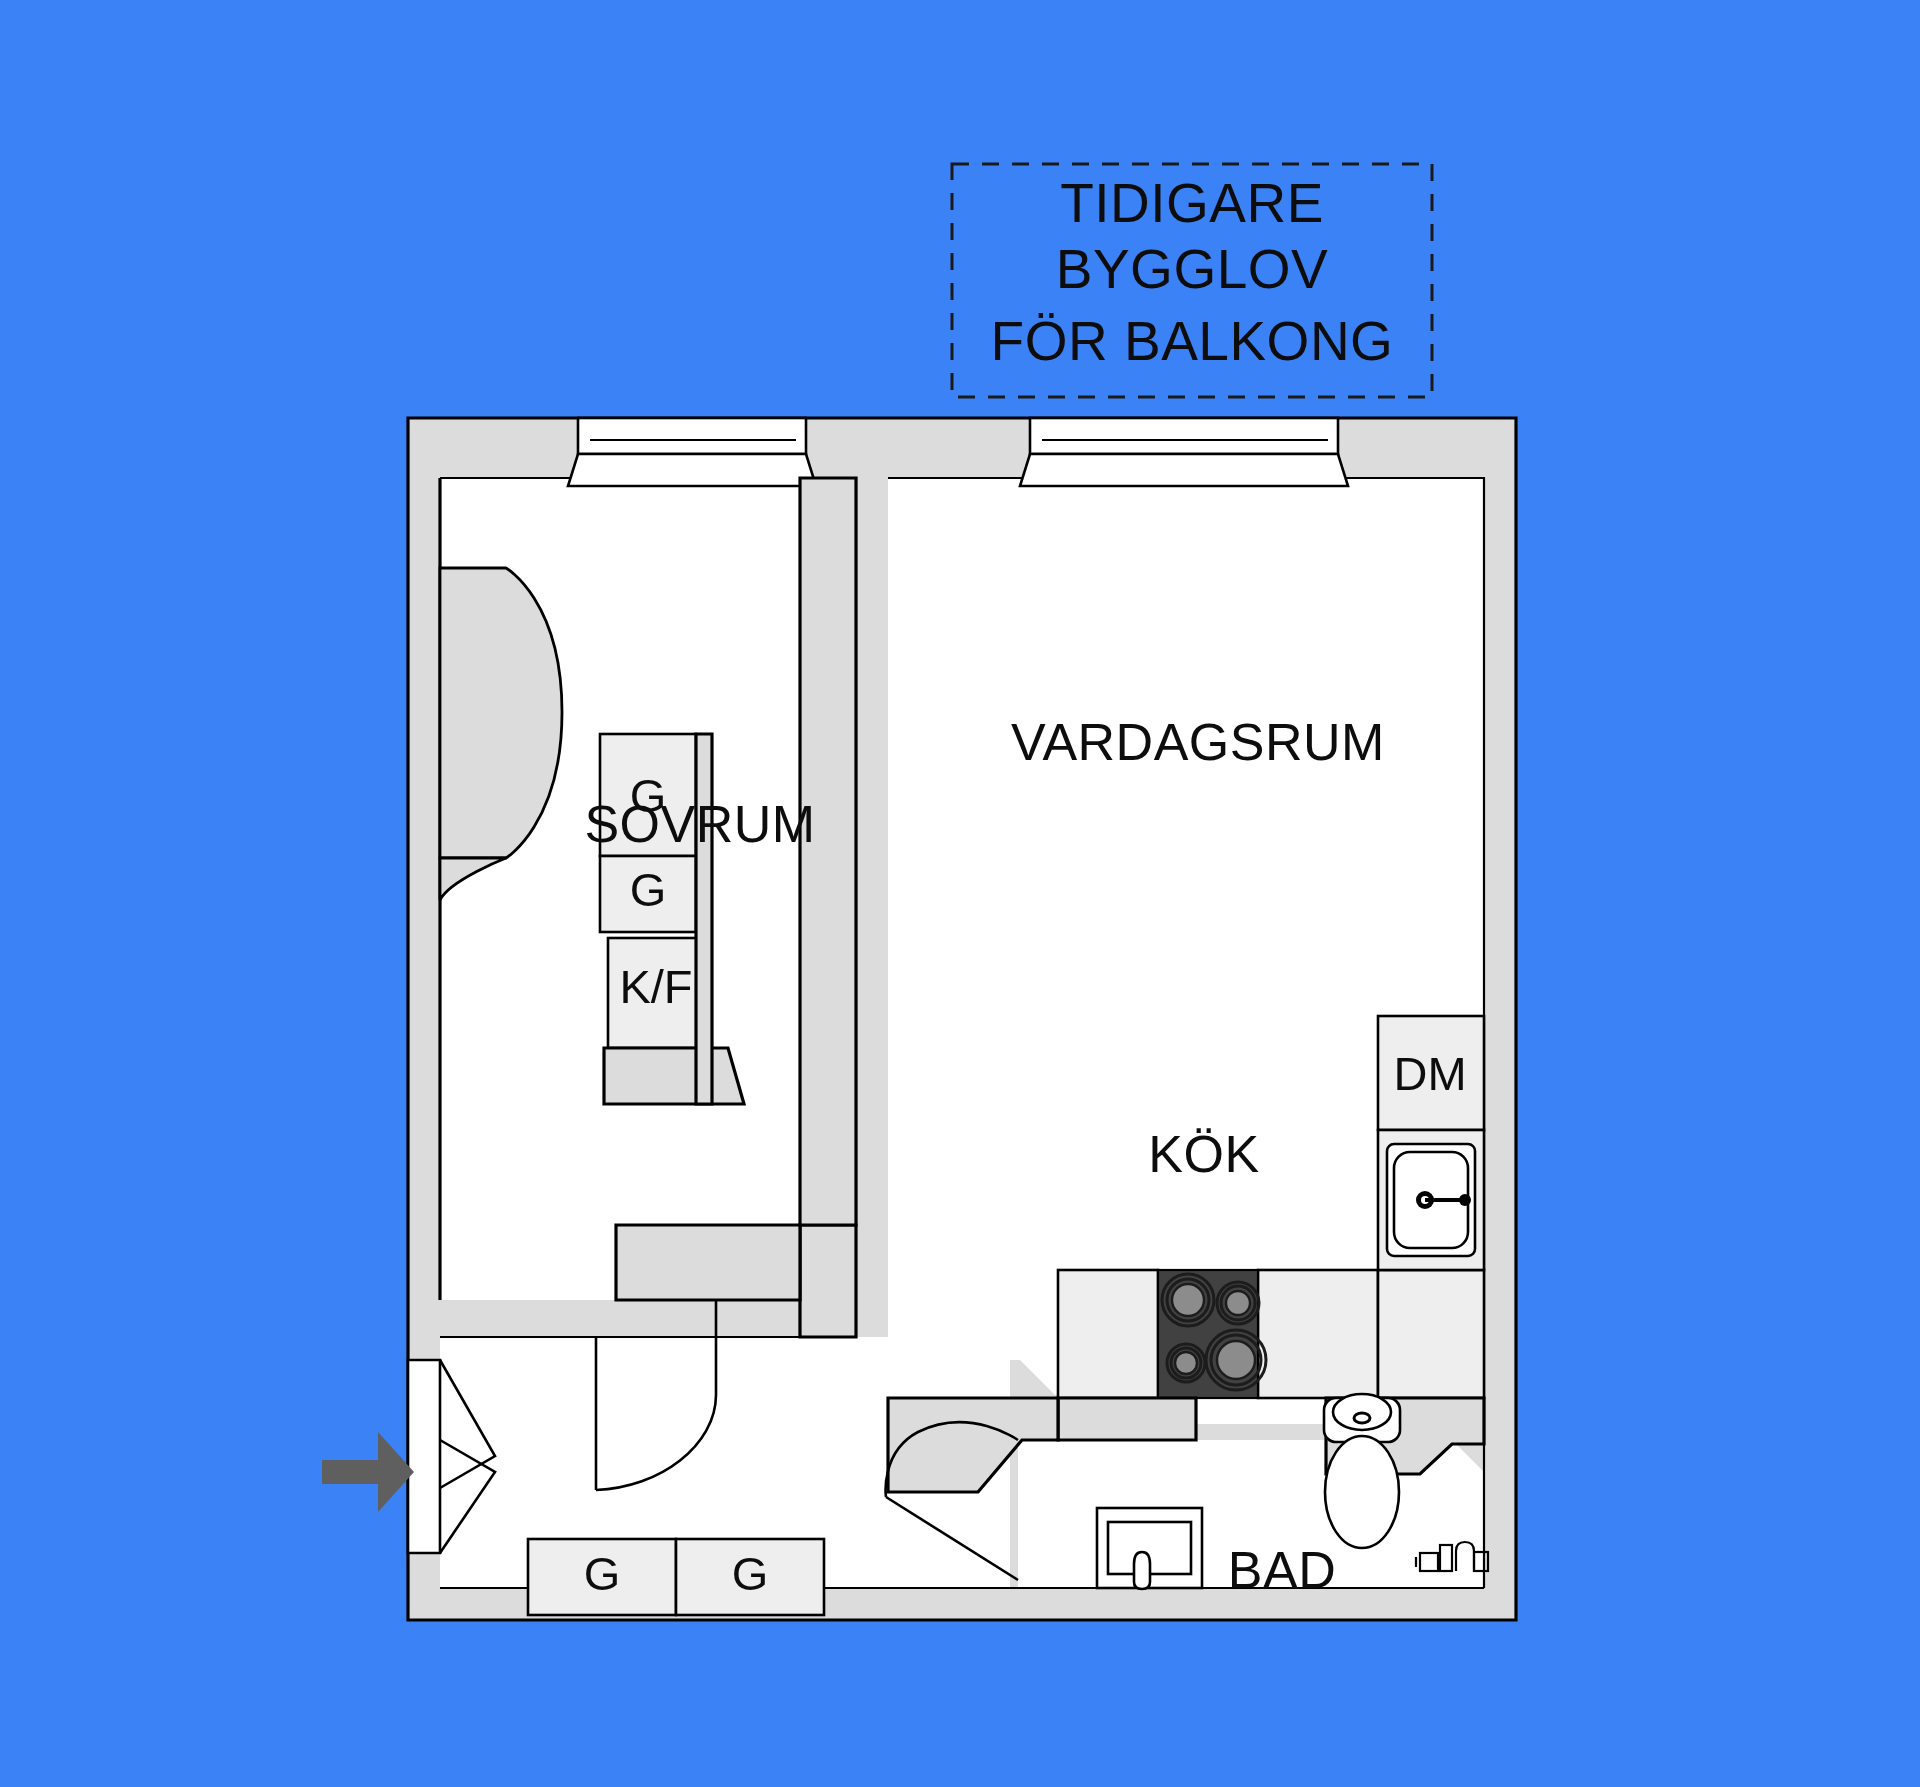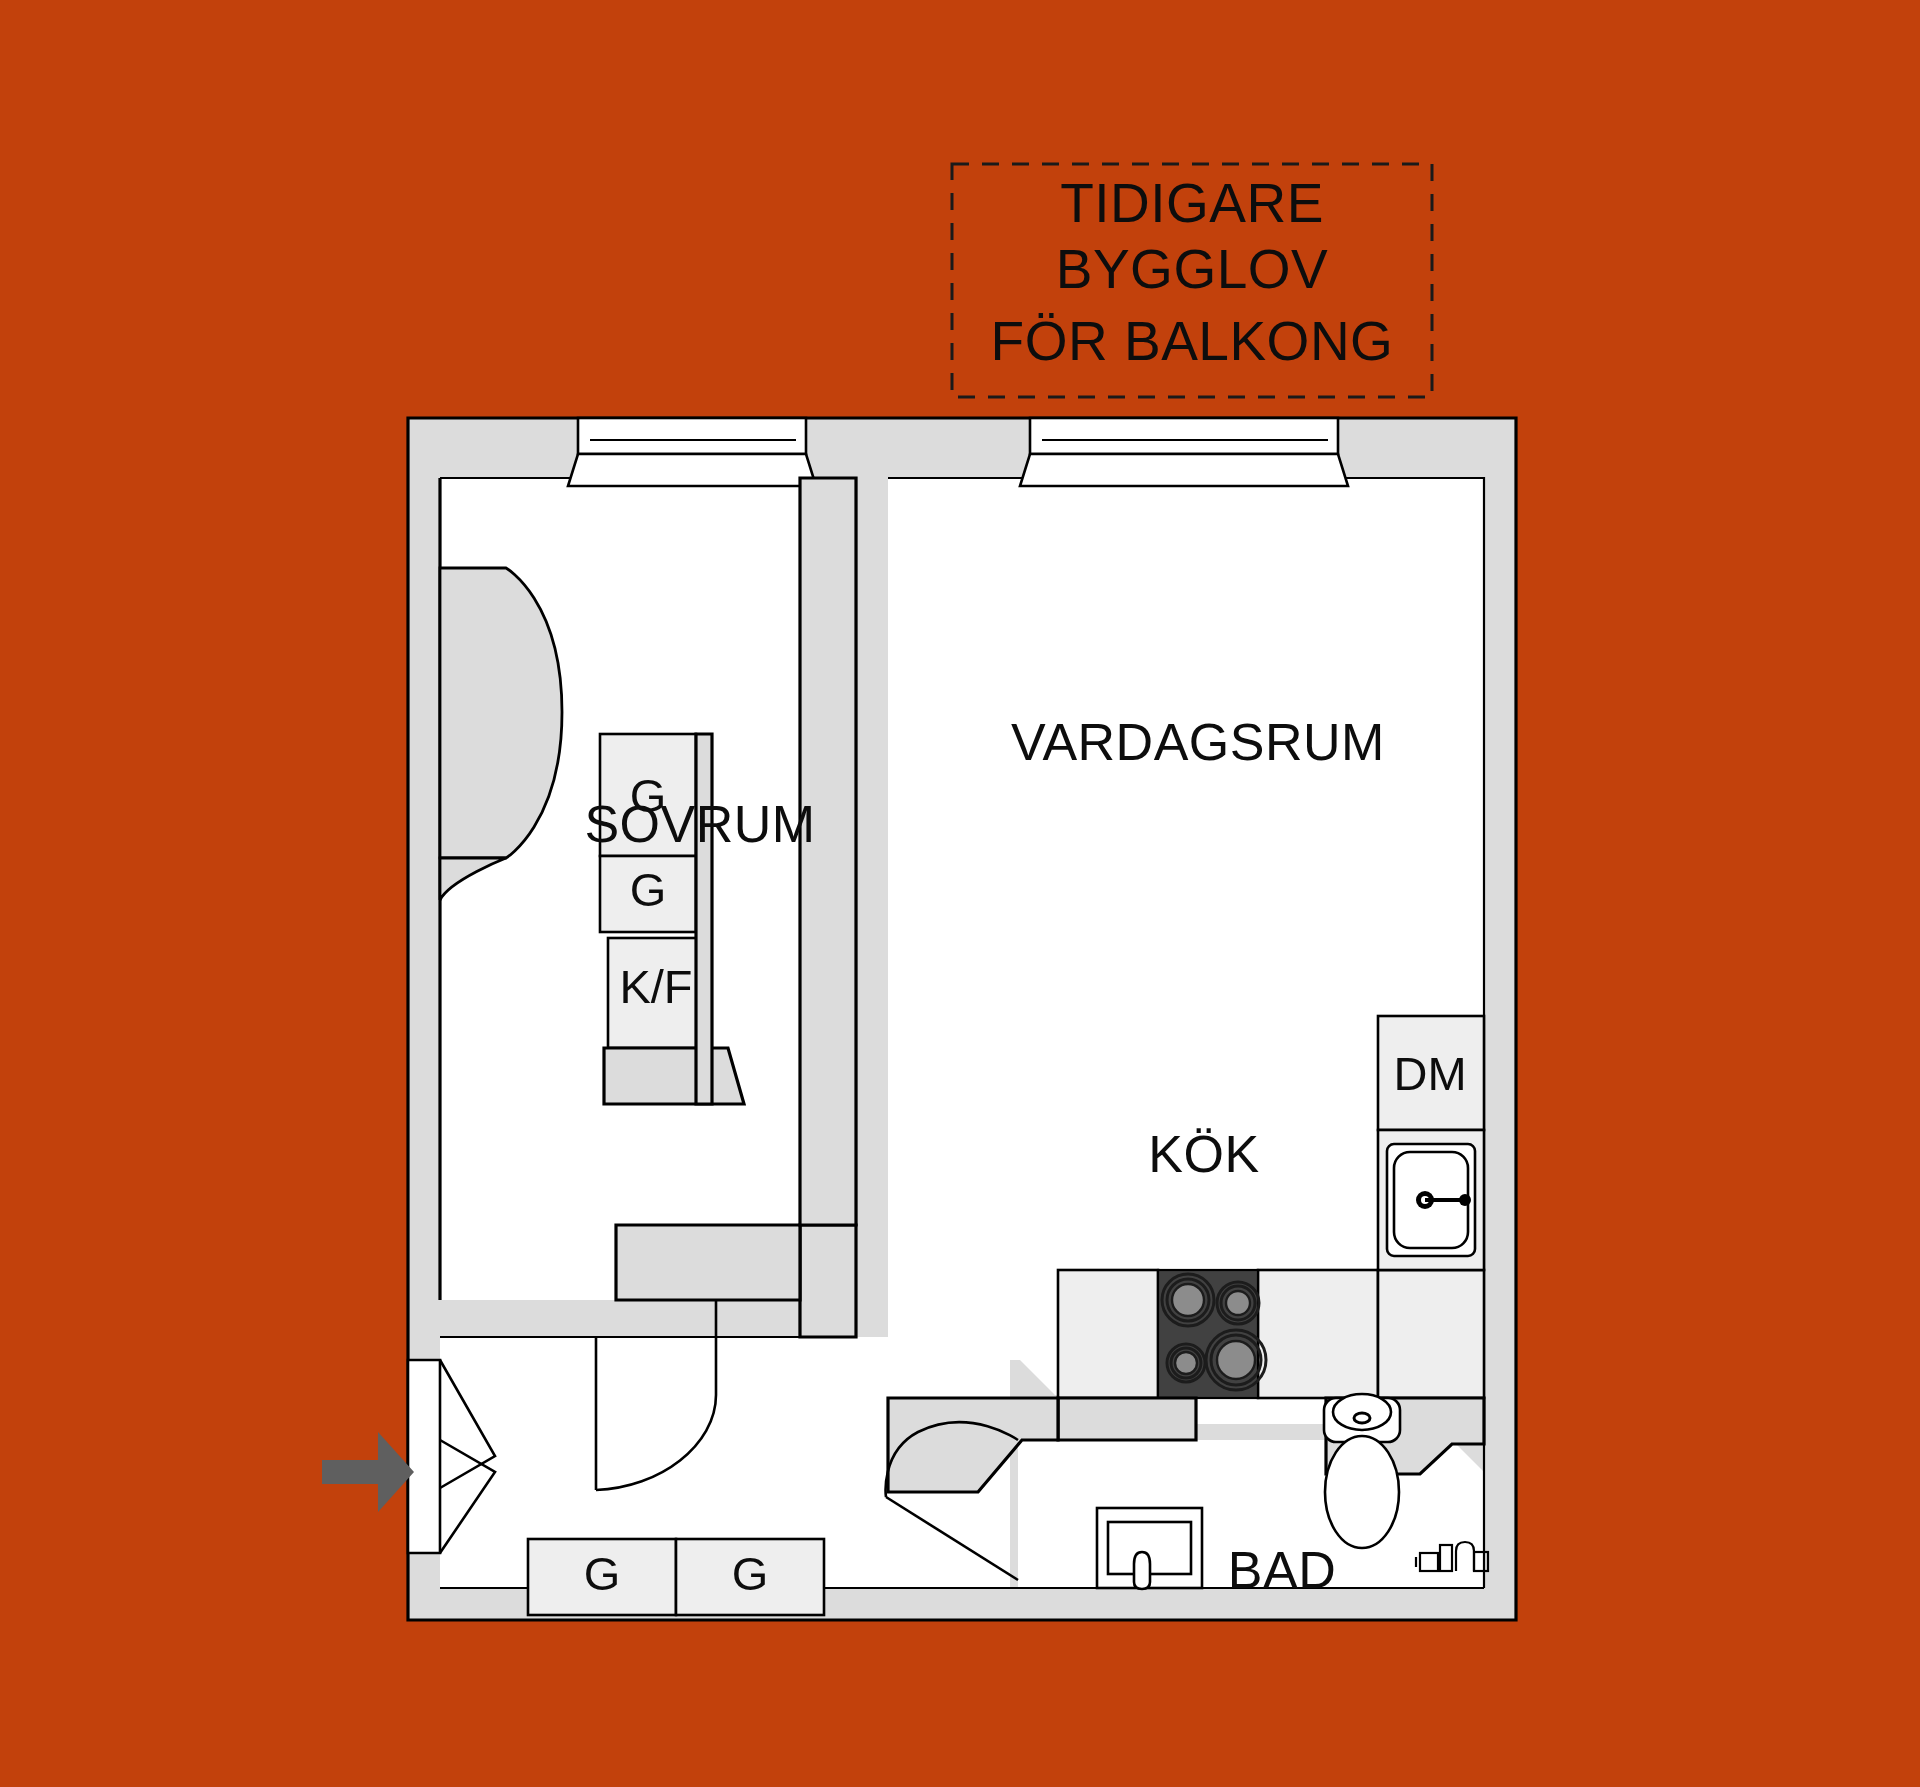--- a/index.html
+++ b/index.html
@@ -10,21 +10,21 @@
   body {
     width: 1920px;
     height: 1787px;
     font-family: "Liberation Sans", sans-serif;
     overflow: hidden;
   }
   #plan-root {
     position: relative;
     width: 1920px;
     height: 1787px;
-    background: #c2410c;
+    background: #3b82f6;
   }
   svg.floorplan {
     display: block;
     width: 1920px;
     height: 1787px;
   }
   .wall-fill { fill: #dcdcdc; stroke: #000000; stroke-width: 3.2; }
   .room-fill { fill: #ffffff; stroke: none; }
   .unit-fill { fill: #eeeeee; stroke: #000000; stroke-width: 2.6; }
   .thin-line-fillwhite { fill: #ffffff; stroke: #000000; stroke-width: 2.6; }

